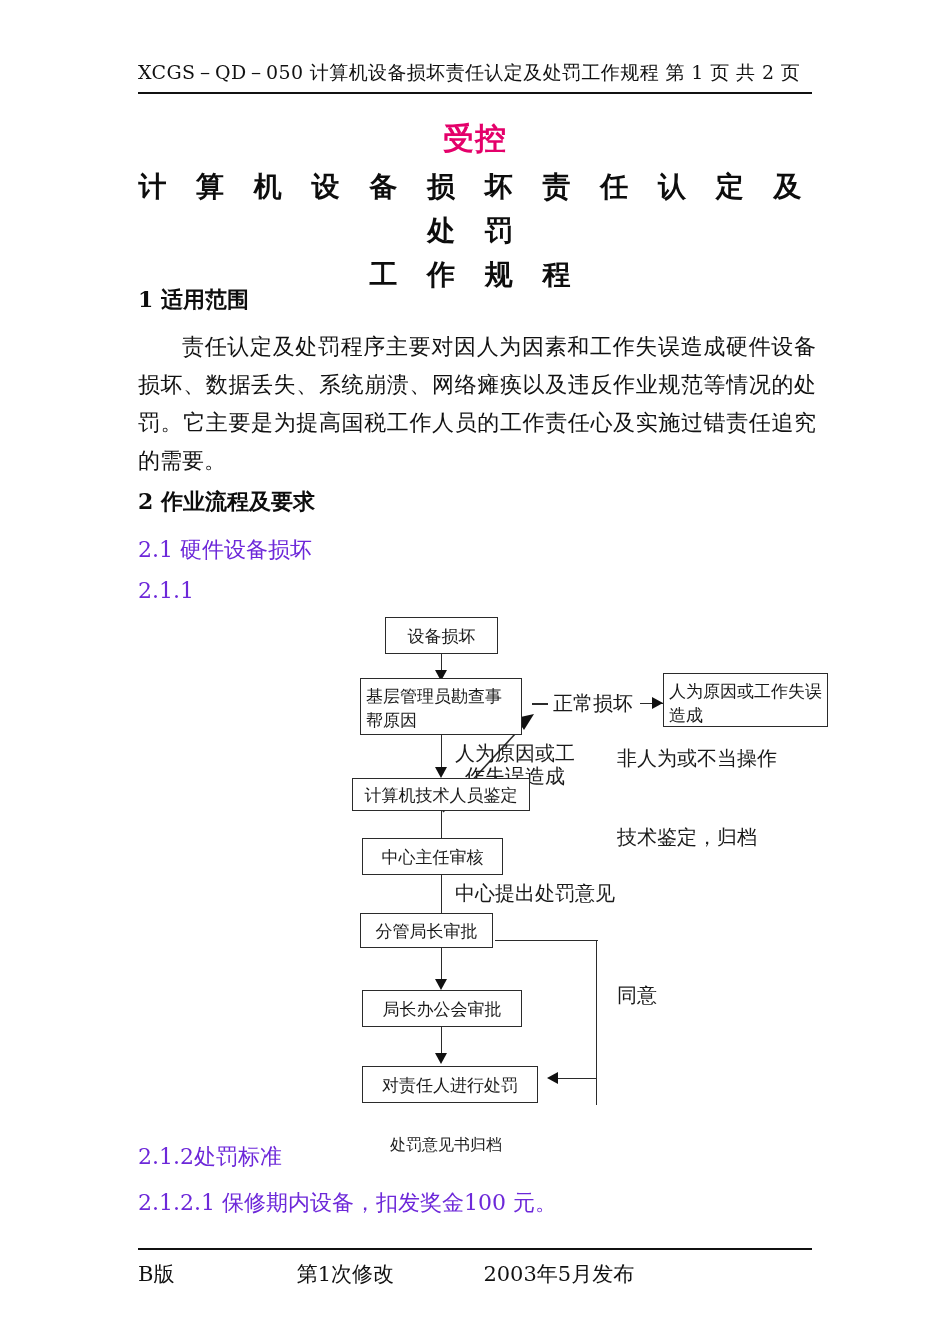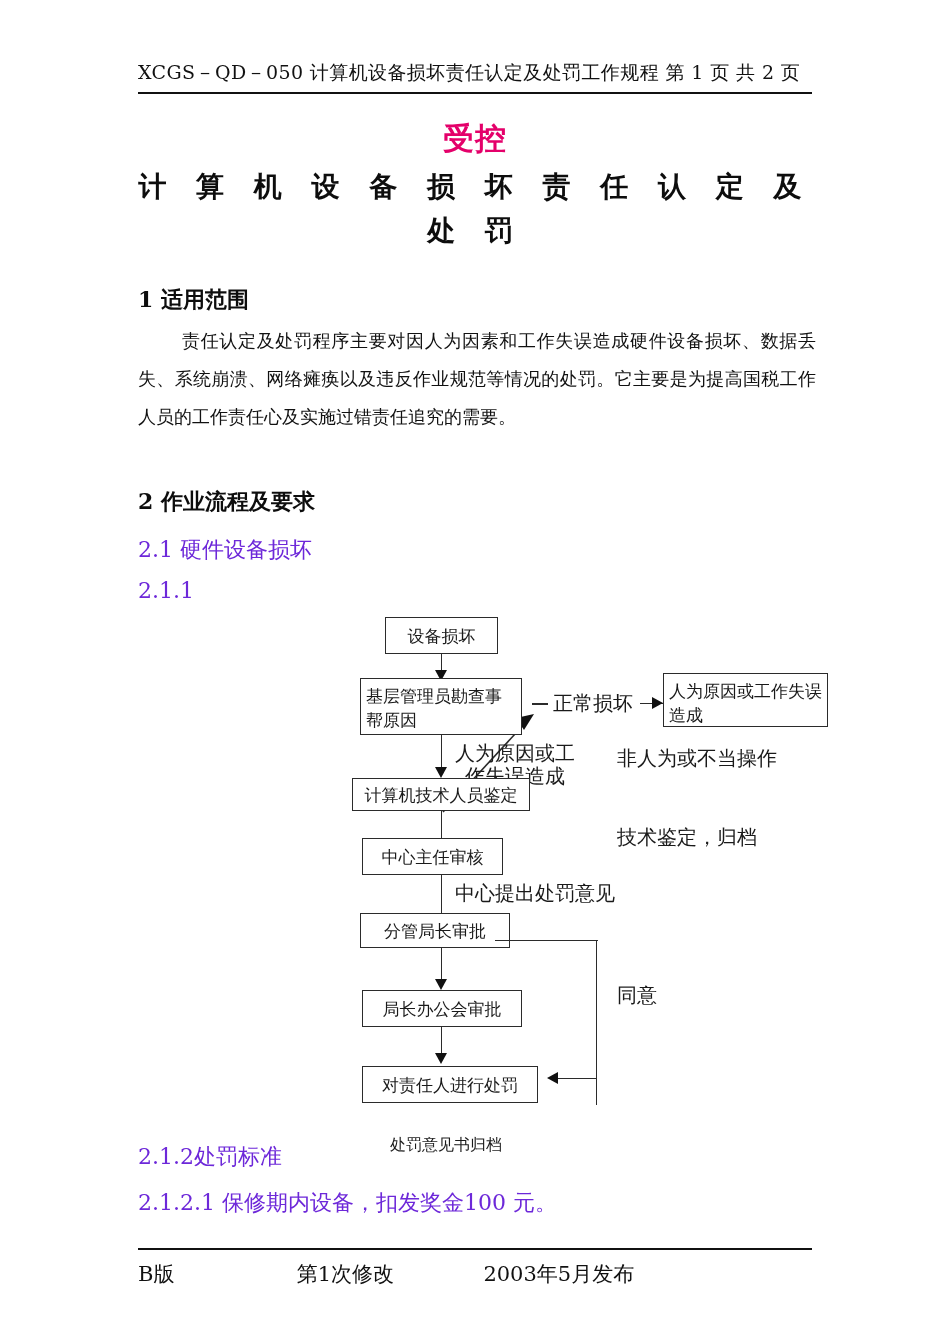--- a/index.html
+++ b/index.html
@@ -78,25 +78,26 @@
     position: absolute;
     font-size: 22px;
     font-weight: bold;
     color: #0d0d0d;
     white-space: nowrap;
   }
   .para {
     position: absolute;
     left: 138px;
     width: 678px;
-    font-size: 18px;
+    font-size: 22px;
     line-height: 38px;
     text-align: justify;
     text-indent: 44px;
     color: #111;
+    margin-top: 6px;
   }
   .sub-h {
     position: absolute;
     font-size: 22px;
     color: #6d28d9;
     white-space: nowrap;
   }
 
   
   .flow {
@@ -205,20 +206,21 @@
 
   <div class="header">
     <div class="header-text">XCGS－QD－050 计算机设备损坏责任认定及处罚工作规程  第 1 页 共 2 页</div>
   </div>
   <div class="header-rule"></div>
 
   <div class="stamp">受控</div>
 
   <div class="doc-title">
     <span>计 算 机 设 备 损 坏 责 任 认 定 及 处 罚</span>
+    <span class="line2">工 作 规 程</span>
   </div>
 
   <div class="section-h" style="left:138px; top:285px;">1  适用范围</div>
 
   <div class="para" style="top:322px;">责任认定及处罚程序主要对因人为因素和工作失误造成硬件设备损坏、数据丢失、系统崩溃、网络瘫痪以及违反作业规范等情况的处罚。它主要是为提高国税工作人员的工作责任心及实施过错责任追究的需要。</div>
 
   <div class="section-h" style="left:138px; top:487px;">2    作业流程及要求</div>
 
   <div class="sub-h" style="left:138px; top:535px;">2.1   硬件设备损坏</div>
 
@@ -257,21 +259,21 @@
     <div class="flabel" style="left:617px; top:226px;text-align:center;">技术鉴定，归档</div>
 
     <div class="vline" style="left:441px; top:211px; height:27px;"></div>
 
     <div class="fbox" style="left:362px; top:238px; width:141px; height:37px;">中心主任审核</div>
 
     <div class="flabel" style="left:455px; top:282px;">中心提出处罚意见</div>
 
     <div class="vline" style="left:441px; top:275px; height:38px;"></div>
 
-    <div class="fbox" style="left:360px; top:313px; width:150px; height:35px;text-align:right;">分管局长审批</div>
+    <div class="fbox" style="left:360px; top:313px; width:133px; height:35px;text-align:right;">分管局长审批</div>
 
     <div class="hline" style="left:495px; top:340px; width:103px;"></div>
     <div class="vline" style="left:596px; top:340px; height:165px;"></div>
     <div class="flabel" style="left:617px; top:384px;">同意</div>
 
     <div class="vline" style="left:441px; top:348px; height:33px;"></div>
     <div class="arrow-down" style="left:435px; top:379px;"></div>
 
     <div class="fbox" style="left:362px; top:390px; width:160px; height:37px;">局长办公会审批</div>
 

